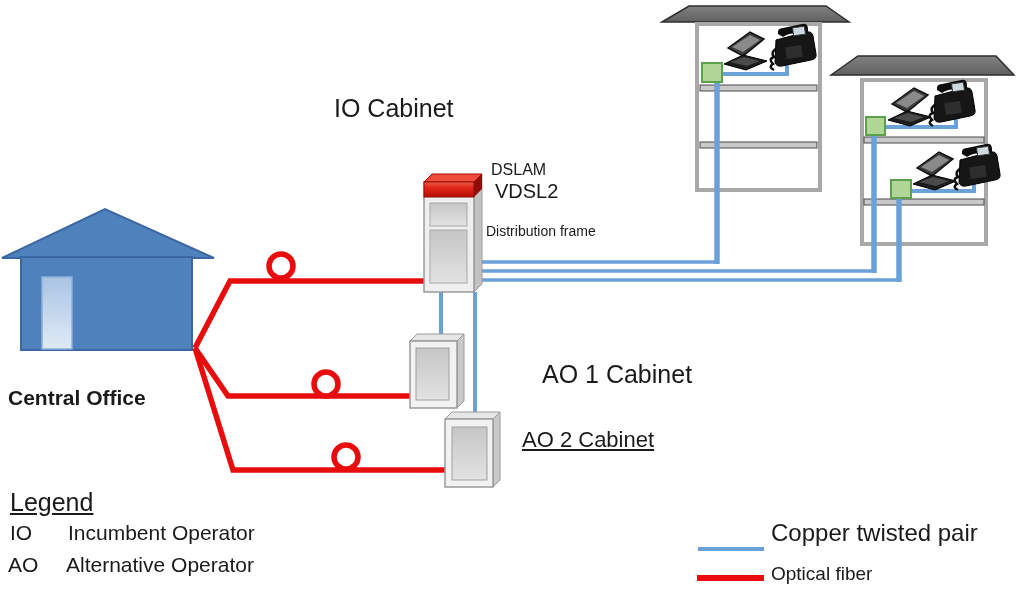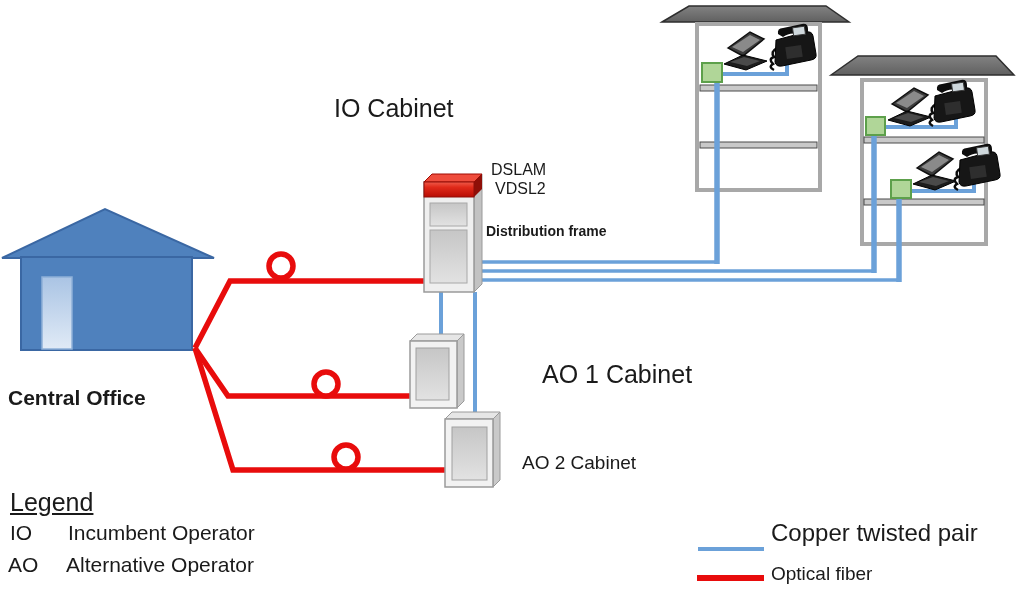--- a/index.html
+++ b/index.html
@@ -8,25 +8,25 @@
     width:1016px;height:594px;
     background:#fff;
     font-family:"Liberation Sans",sans-serif;
     color:#1a1a1a;
     overflow:hidden;
   }
   .canvas svg{position:absolute;left:0;top:0;}
   .label{position:absolute;white-space:nowrap;line-height:1.1;}
   .lbl-io-cabinet{left:334px;top:95px;font-size:25px;}
   .lbl-dslam{left:491px;top:161px;font-size:16px;}
-  .lbl-vdsl2{left:495px;top:180px;font-size:16px;}
-  .lbl-distframe{left:486px;top:224px;font-size:14px;font-weight:bold;}
+  .lbl-vdsl2{left:495px;top:180px;font-size:20px;}
+  .lbl-distframe{left:486px;top:224px;font-size:14px;}
   .lbl-central-office{left:8px;top:386px;font-size:21px;font-weight:700;}
   .lbl-ao1{left:497px;top:361px;font-size:25px;margin-left:45px;}
-  .lbl-ao2{left:522px;top:453px;font-size:19px;}
+  .lbl-ao2{left:522px;top:428px;font-size:22px;text-decoration:underline;}
   .lbl-legend-title{left:10px;top:489px;font-size:25px;text-decoration:underline;}
   .legend-row{position:absolute;font-size:21px;white-space:nowrap;}
   .legend-row-1{left:10px;top:521px;}
   .legend-row-2{left:8px;top:553px;}
   .legend-abbr{display:inline-block;width:58px;}
   .line-sample{position:absolute;}
   .copper-sample{left:698px;top:547px;width:66px;height:4px;background:#6ba1d9;}
   .fiber-sample{left:697px;top:575px;width:67px;height:6px;background:#e80c0c;}
   .lbl-copper{left:771px;top:520px;font-size:24px;}
   .lbl-fiber{left:771px;top:564px;font-size:19px;}

